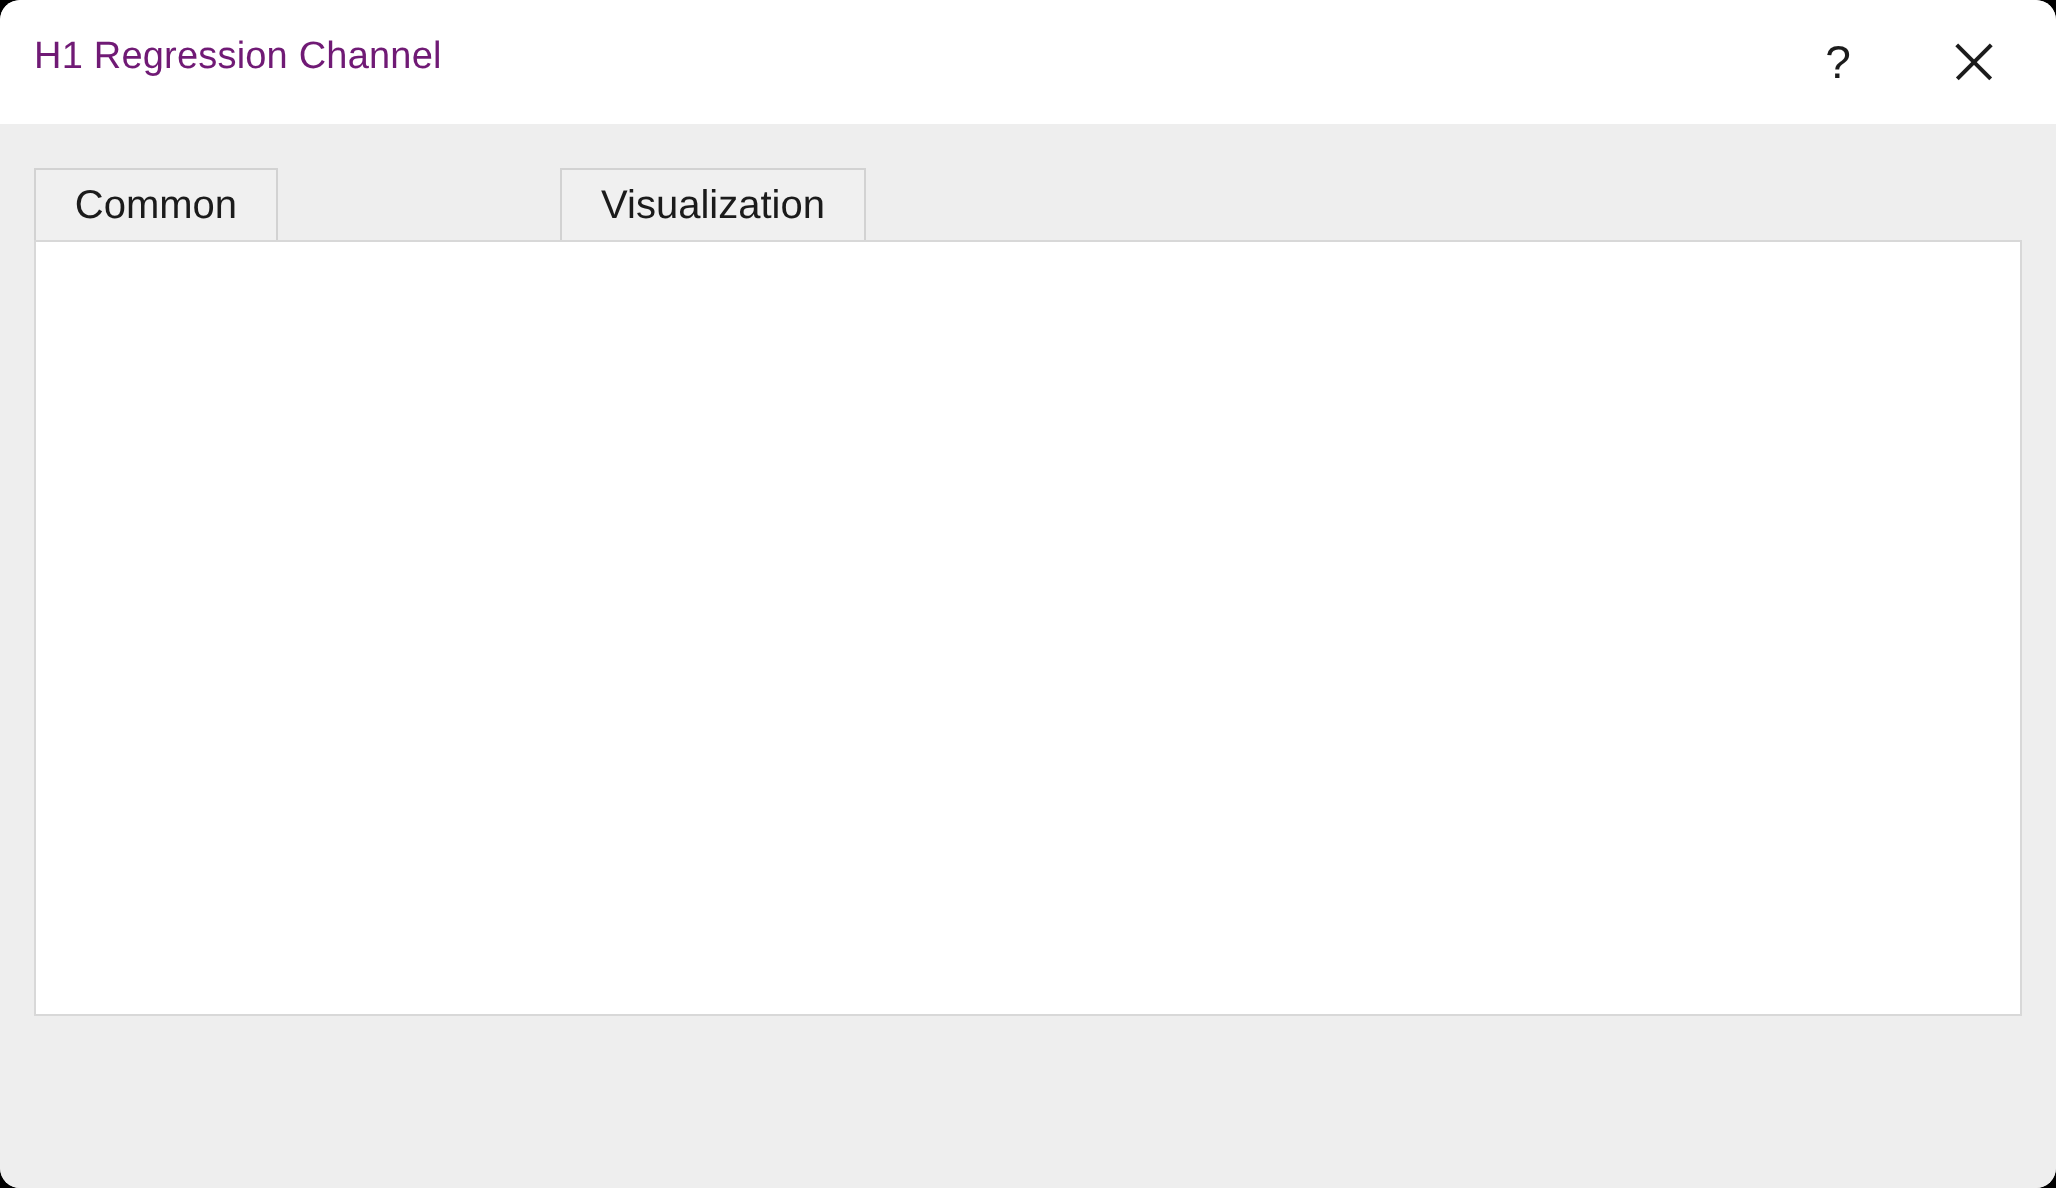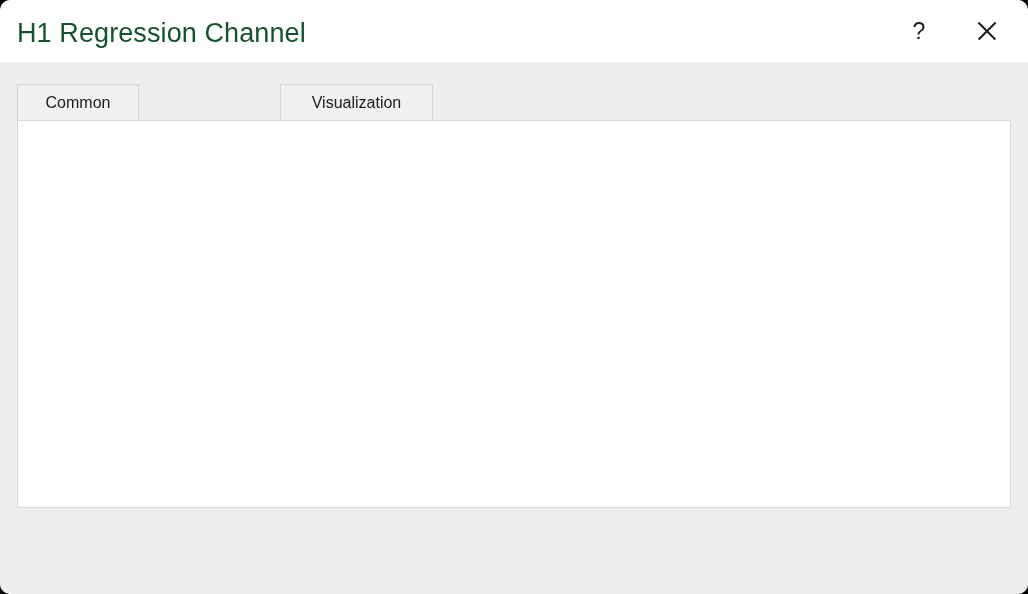--- a/index.html
+++ b/index.html
@@ -33,22 +33,22 @@
     width: 1028px;
     height: 62px;
     background: #ffffff;
     border-top-left-radius: 10px;
     border-top-right-radius: 10px;
   }
   .title-text {
     position: absolute;
     left: 17px;
     top: 18px;
-    font-size: 27px;
-    color: #14532d;
+    font-size: 19px;
+    color: #701a75;
     letter-spacing: 0.1px;
     white-space: nowrap;
   }
   .titlebar-btn {
     position: absolute;
     top: 0;
     height: 62px;
     width: 62px;
     display: flex;
     align-items: center;
@@ -90,21 +90,21 @@
     height: 59px;
     background: #eeeeee;
   }
   .tab {
     position: absolute;
     bottom: 0;
     box-sizing: border-box;
     display: flex;
     align-items: center;
     justify-content: center;
-    font-size: 16px;
+    font-size: 20px;
     color: #1b1b1b;
     background: #f0f0f0;
     border: 1px solid #d2d2d2;
     border-bottom: none;
     cursor: default;
     user-select: none;
     white-space: nowrap;
   }
   .tab.active {
     background: #ffffff;

